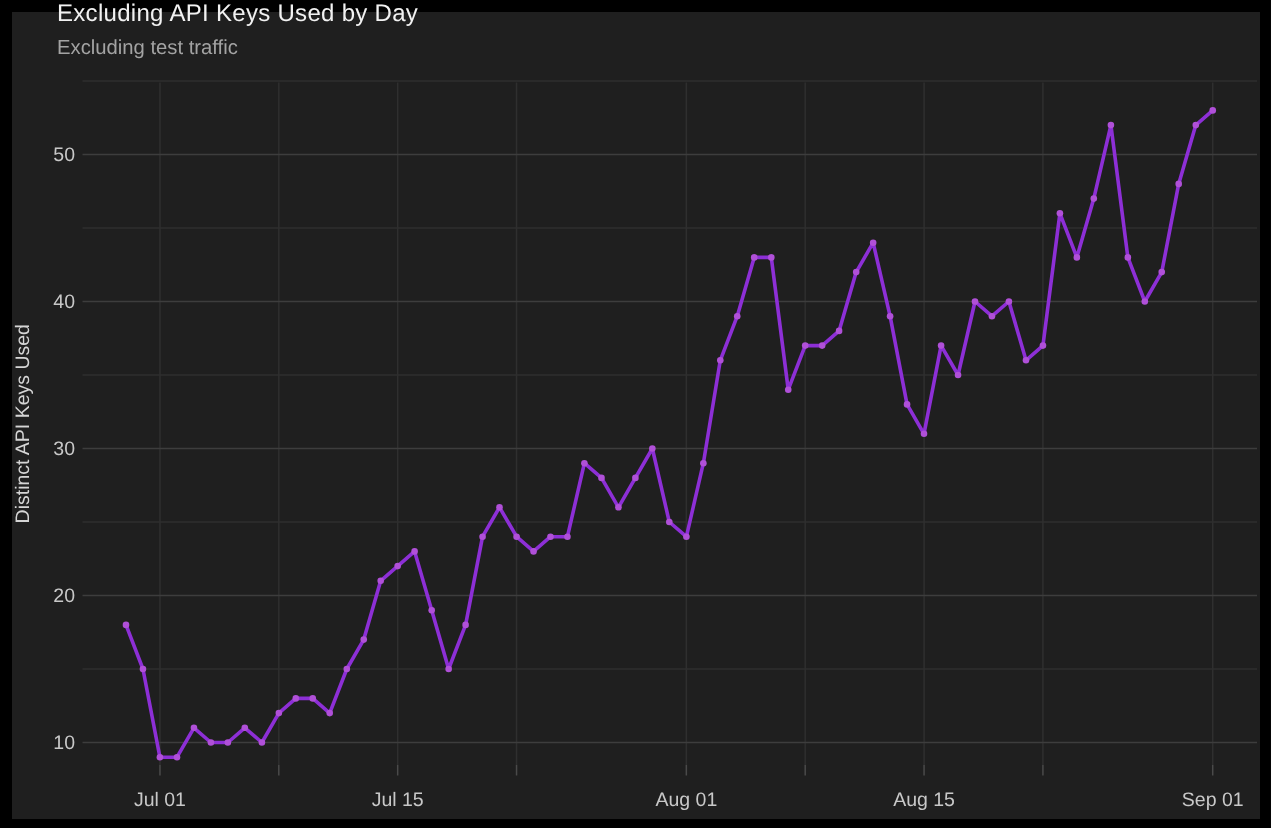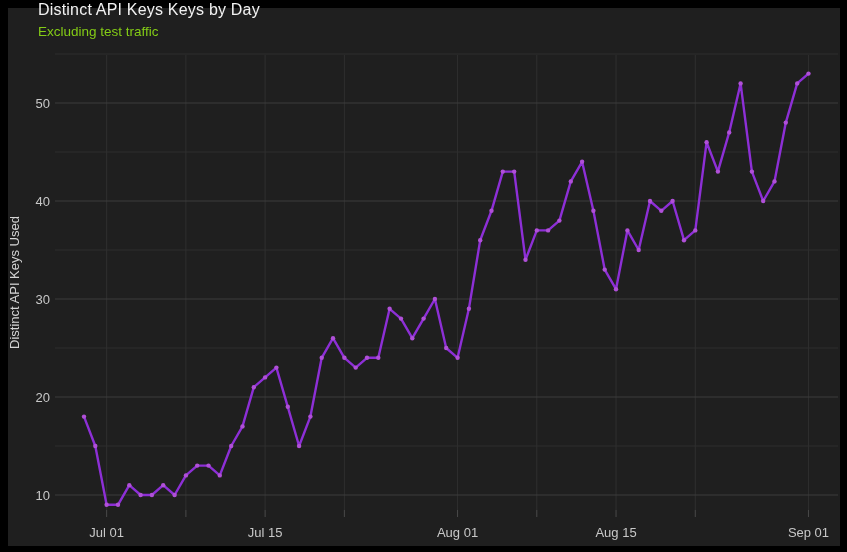--- a/index.html
+++ b/index.html
@@ -1,30 +1,30 @@
 <!DOCTYPE html>
 <html><head>
 <meta charset="utf-8">
 <style>
   html,body{margin:0;padding:0;background:#000;width:847px;height:552px;overflow:hidden;}
   #stage{position:relative;width:847px;height:552px;background:#000;font-family:"Liberation Sans","DejaVu Sans",sans-serif;}
   #panel{position:absolute;left:8px;top:8px;width:832px;height:538px;background:#1f1f1f;}
   #titles{position:absolute;left:38px;top:0;}
   #chart-title{color:#f2f2f2;font-size:16px;font-weight:400;letter-spacing:.2px;margin:0;padding:0;line-height:20px;}
-  #chart-subtitle{color:#84cc16;font-size:13.5px;font-weight:400;margin:0;padding:0;line-height:17px;margin-top:3px;}
+  #chart-subtitle{color:#a3a3a3;font-size:13.5px;font-weight:400;margin:0;padding:0;line-height:17px;margin-top:3px;}
   svg{position:absolute;left:0;top:0;display:block;}
   text{font-family:"Liberation Sans","DejaVu Sans",sans-serif;}
 </style>
 </head>
 <body>
 
 <div id="stage">
   <div id="panel"></div>
   <div id="titles">
-    <div id="chart-title">Distinct API Keys Keys by Day</div>
+    <div id="chart-title">Excluding API Keys Used by Day</div>
     <div id="chart-subtitle">Excluding test traffic</div>
   </div>
   <svg id="plot" width="847" height="552" viewBox="0 0 847 552">
       <line x1="106.64" y1="55" x2="106.64" y2="510" stroke="#2f2f2f" stroke-width="1"></line>
       <line x1="106.64" y1="510" x2="106.64" y2="517" stroke="#4a4a4a" stroke-width="1"></line>
       <text x="106.64" y="537" fill="#c8c8c8" font-size="13px" text-anchor="middle">Jul 01</text>
       <line x1="185.88" y1="55" x2="185.88" y2="510" stroke="#2f2f2f" stroke-width="1"></line>
       <line x1="185.88" y1="510" x2="185.88" y2="517" stroke="#4a4a4a" stroke-width="1"></line>
       <line x1="265.12" y1="55" x2="265.12" y2="510" stroke="#2f2f2f" stroke-width="1"></line>
       <line x1="265.12" y1="510" x2="265.12" y2="517" stroke="#4a4a4a" stroke-width="1"></line>

